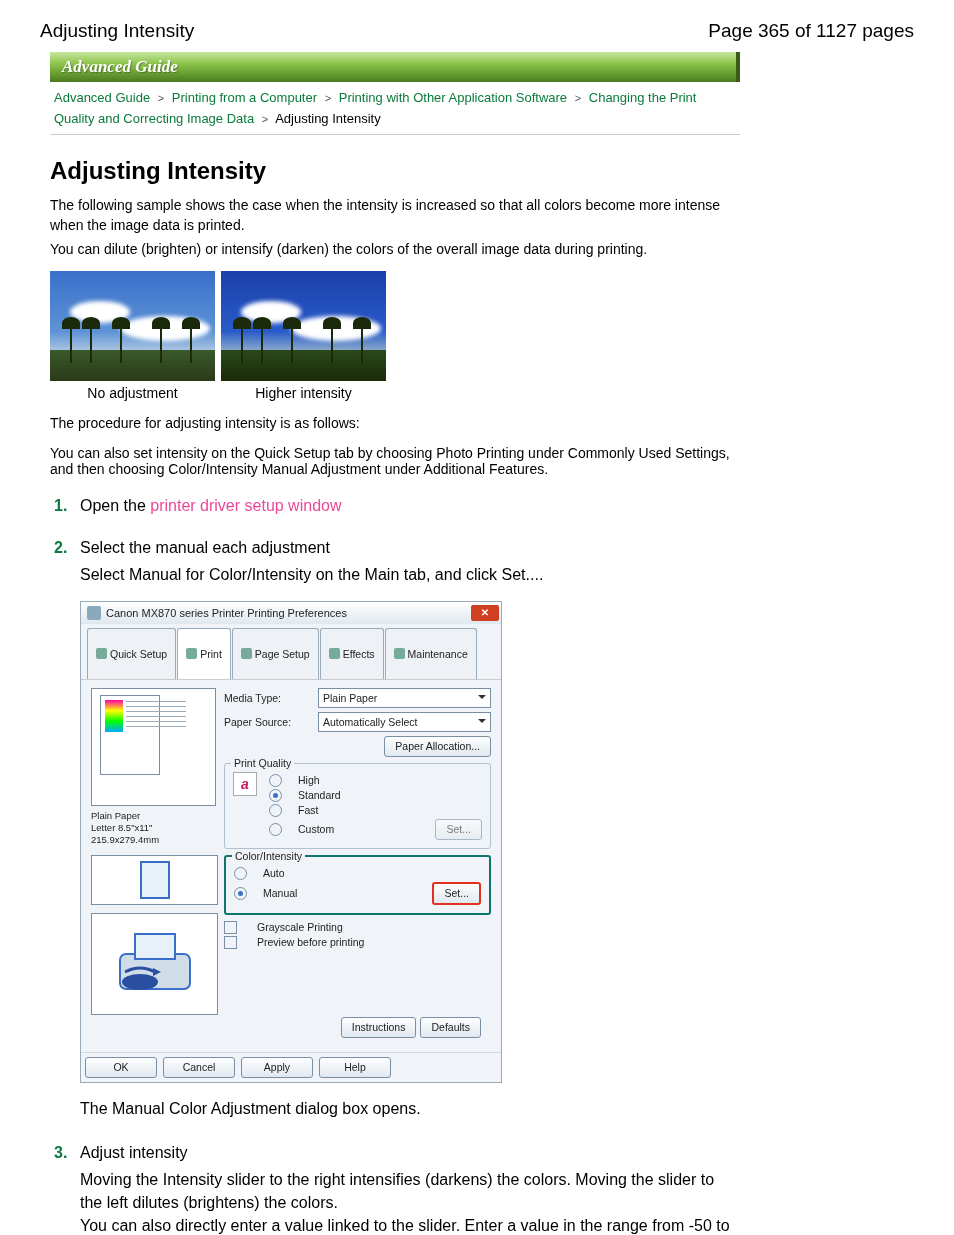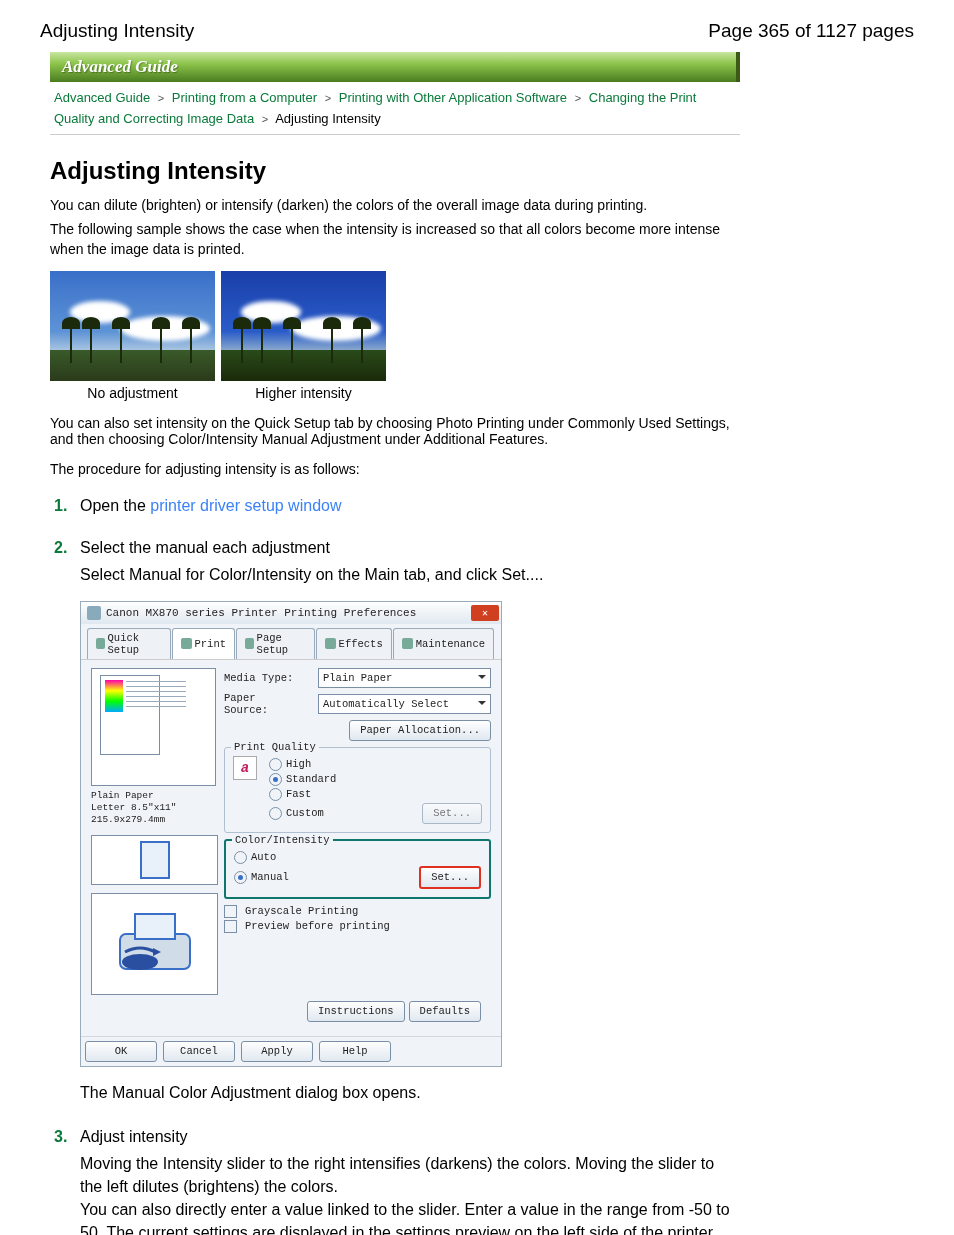--- a/index.html
+++ b/index.html
@@ -21,27 +21,27 @@
 .c2{width:90px;height:25px;top:45px;left:70px}
 .palm{position:absolute;bottom:18px;width:2px;height:40px;background:#1a2a0a}
 .palm::before{content:"";position:absolute;top:-6px;left:-8px;width:18px;height:12px;background:#1a2a0a;border-radius:50% 50% 0 0}
 .captions{display:flex;gap:6px;font-size:14px;margin-bottom:8px}
 .captions div{width:165px;text-align:center}
 ol.steps{list-style:none;padding:0;margin:20px 0 0}
 ol.steps>li{margin:0 0 24px;padding-left:30px;position:relative}
 .num{position:absolute;left:4px;top:0;color:#0a7a3a;font-weight:bold;font-size:16px}
 .step-title{font-size:16px;margin:0 0 6px}
 .step-body{font-size:16px;line-height:1.45}
-.link-green{color:#3b82f6}
-.dlg{width:420px;margin:14px 0;background:linear-gradient(#f4f8fc,#e6eef6);border:1px solid #9ab;font-size:10.5px;font-family:Liberation Mono, monospace;color:#222}
+.link-green{color:#ec4899}
+.dlg{width:420px;margin:14px 0;background:linear-gradient(#f4f8fc,#e6eef6);border:1px solid #9ab;font-size:10.5px;font-family:Liberation Sans, sans-serif;color:#222}
 .dlg-title{height:22px;background:linear-gradient(#fefefe,#e0e8f0);display:flex;align-items:center;padding:0 2px 0 6px;font-size:11px}
 .dlg-title .icon{width:14px;height:14px;background:#8ab;border-radius:2px;margin-right:5px}
 .close-x{margin-left:auto;width:28px;height:16px;background:#d04020;color:#fff;display:flex;align-items:center;justify-content:center;border-radius:2px;font-size:10px;font-weight:bold}
 .tabs{display:flex;gap:0;padding:4px 6px 0;background:#f0f4f8}
-.tab{padding:3px 8px;border:1px solid #9ab;border-bottom:none;background:#eef2f6;border-radius:3px 3px 0 0;margin-right:1px;display:flex;align-items:center;gap:3px}
+.tab{padding:19px 8px;border:1px solid #9ab;border-bottom:none;background:#eef2f6;border-radius:3px 3px 0 0;margin-right:1px;display:flex;align-items:center;gap:3px}
 .tab.active{background:#fff}
 .tab .ti{width:11px;height:11px;background:#7a9;border-radius:2px}
 .dlg-body{display:flex;padding:8px 10px;gap:8px;background:#f0f4f8;border-top:1px solid #ccc}
 .dlg-left{width:125px}
 .preview{width:125px;height:118px;border:1px solid #7a8fa6;background:#fff;padding:6px;box-sizing:border-box;position:relative}
 .preview .pg{width:58px;height:78px;border:1px solid #7a8fa6;margin-left:2px;background:#fff}
 .preview .grad{width:18px;height:32px;background:linear-gradient(to bottom,#f0a,#ff0,#0f0,#0af);margin:4px}
 .preview .lines{position:absolute;top:12px;left:34px}
 .preview .lines div{width:60px;height:1px;background:#9ab;margin-bottom:4px}
 .paper-info{font-size:9.5px;margin-top:4px;line-height:1.3}
@@ -51,21 +51,21 @@
 .printer-svg{width:100px;height:80px}
 .dlg-right{flex:1}
 .fld-row{display:flex;align-items:center;margin-bottom:4px;gap:22px}
 .fld-label{width:72px}
 .select{flex:1;height:18px;border:1px solid #7a8fa6;background:#fff;padding:0 4px;display:flex;align-items:center;position:relative}
 .select::after{content:"";position:absolute;right:4px;top:6px;border:4px solid transparent;border-top-color:#333}
 .btn{height:19px;border:1px solid #7a8fa6;background:linear-gradient(#fefefe,#e0e8f0);border-radius:3px;padding:0 10px;display:inline-flex;align-items:center;font-size:10.5px}
 .grp{border:1px solid #b0c0d0;border-radius:3px;padding:8px 8px 6px;margin:6px 0;position:relative}
 .grp-title{position:absolute;top:-7px;left:6px;background:#f0f4f8;padding:0 3px;font-size:10.5px}
 .grp.hl{border:2px solid #0f766e}
-.radio-row{display:flex;align-items:center;gap:4px;margin:2px 0;font-size:10.5px}
+.radio-row{display:flex;align-items:center;gap:16px;margin:2px 0;font-size:10.5px}
 .radio{width:11px;height:11px;border:1px solid #7a8fa6;border-radius:50%;display:inline-flex;align-items:center;justify-content:center}
 .radio.sel::after{content:"";width:5px;height:5px;background:#3a6fc9;border-radius:50%}
 .chk{width:11px;height:11px;border:1px solid #7a8fa6;display:inline-block;margin-right:4px;vertical-align:middle}
 .a-icon{width:22px;height:22px;border:1px solid #aaa;background:#fff;display:flex;align-items:center;justify-content:center;font-weight:bold;color:#c02060;font-size:14px;font-style:italic;margin-right:6px}
 .pq-row{display:flex;align-items:flex-start;gap:6px}
 .pq-radios{flex:1}
 .right-btn{display:flex;justify-content:flex-end;margin-top:2px}
 .dlg-footer{display:flex;justify-content:flex-end;gap:4px;padding:6px 10px;background:#f0f4f8}
 .dlg-footer2{display:flex;gap:6px;padding:4px;background:#f0f4f8;border-top:1px solid #d0d8e0}
 a{cursor:pointer}
@@ -92,22 +92,22 @@
       <a>Printing with Other Application Software</a>
       <span class="sep">&gt;</span>
       <a>Changing the Print Quality and Correcting Image Data</a>
       <span class="sep">&gt;</span>
       <span>Adjusting Intensity</span>
     </div>
 
     <h1>Adjusting Intensity</h1>
 
     <div class="intro">
+      <p>The following sample shows the case when the intensity is increased so that all colors become more intense when the image data is printed.</p>
       <p>You can dilute (brighten) or intensify (darken) the colors of the overall image data during printing.</p>
-      <p>The following sample shows the case when the intensity is increased so that all colors become more intense when the image data is printed.</p>
     </div>
 
     <div class="figures">
       <div class="photo">
         <div class="sky1"></div>
           <div class="cloud c1"></div>
           <div class="cloud c2"></div>
         <div class="palm" style="left:20px"></div>
           <div class="palm" style="left:40px"></div>
           <div class="palm" style="left:70px"></div>
@@ -123,22 +123,22 @@
           <div class="palm" style="left:70px"></div>
           <div class="palm" style="left:110px"></div>
           <div class="palm" style="left:140px"></div>
       </div>
     </div>
     <div class="captions">
       <div>No adjustment</div>
       <div>Higher intensity</div>
     </div>
 
+    <p>The procedure for adjusting intensity is as follows:</p>
     <p>You can also set intensity on the Quick Setup tab by choosing Photo Printing under Commonly Used Settings, and then choosing Color/Intensity Manual Adjustment under Additional Features.</p>
-    <p>The procedure for adjusting intensity is as follows:</p>
 
     <ol class="steps">
       <li>
         <span class="num">1.</span>
         <div class="step-title">
           <span>Open the </span><a class="link-green">printer driver setup window</a>
         </div>
       </li>
 
       <li>

